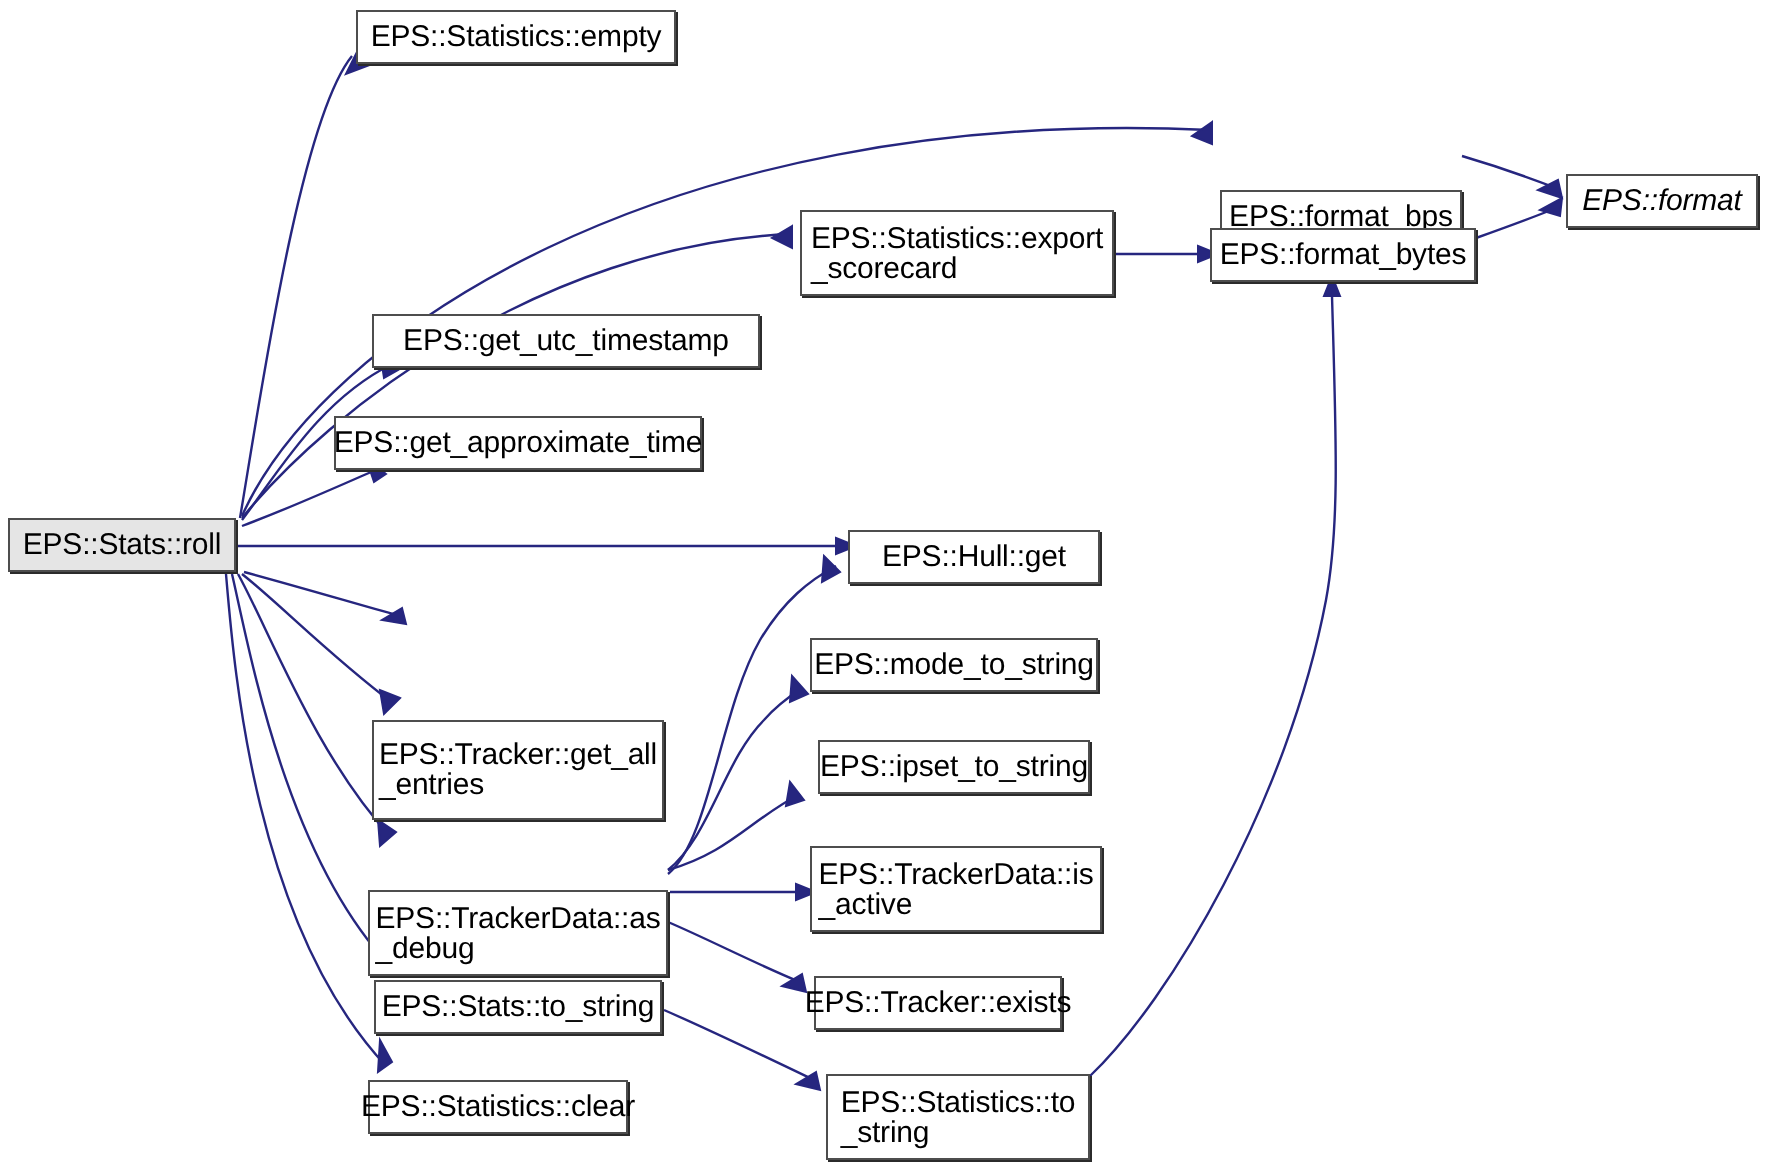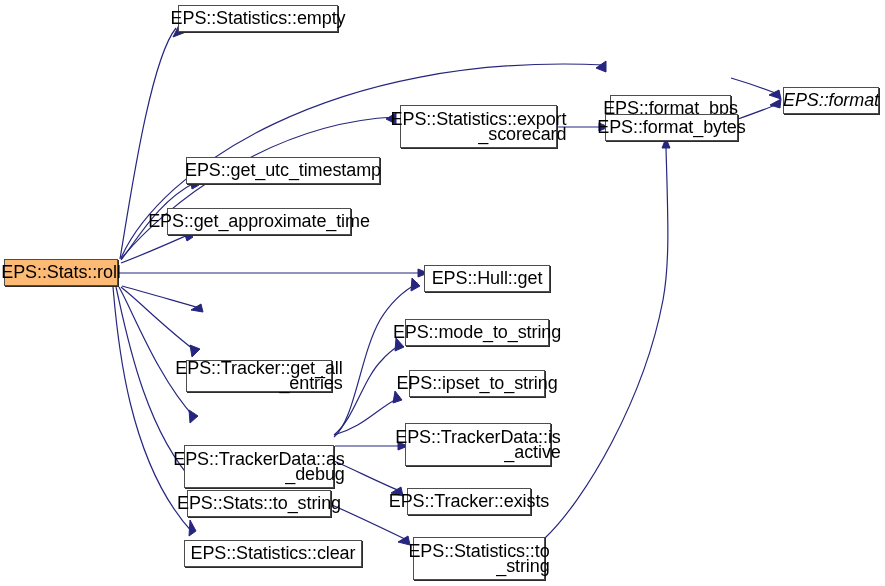--- a/index.html
+++ b/index.html
@@ -24,32 +24,32 @@
     width: 885px;
     height: 586px;
     pointer-events: none;
   }
   .node {
     position: absolute;
     box-sizing: border-box;
     border: 1px solid #4d4d4d;
     background: #ffffff;
     color: #000000;
-    font-size: 18px;
+    font-size: 15px;
     line-height: 15px;
-    text-align: right;
+    text-align: left;
     display: flex;
     align-items: center;
     justify-content: center;
     white-space: pre-line;
     box-shadow: 1px 1px 0 0 #2b2b2b;
     letter-spacing: -0.1px;
   }
   .node.root {
-    background: #fdba74;
+    background: #e5e5e5;
   }
 </style>
 </head>
 <body>
 
 <div id="canvas">
   <svg id="edges" viewBox="0 0 885 586" width="885" height="586">
       <g>
         <path d="M120,259 C130,200 150,60 176,28" fill="none" stroke="#26267f" stroke-width="1.2"></path>
         <polygon points="179,25 173,37 186,32" fill="#26267f" stroke="#26267f" stroke-width="1"></polygon>
@@ -134,26 +134,26 @@
         <path d="M545,538 C585,500 644,400 663,300 C670,262 668,218 666,148" fill="none" stroke="#26267f" stroke-width="1.2"></path>
         <polygon points="670,148 666,138 662,148" fill="#26267f" stroke="#26267f" stroke-width="1"></polygon>
       </g>
     </svg>
 <div class="node root" style="left: 4px; top: 259px; width: 114px; height: 27px;">EPS::Stats::roll</div>
     <div class="node" style="left: 178px; top: 5px; width: 160px; height: 27px;">EPS::Statistics::empty</div>
     <div class="node" style="left: 400px; top: 105px; width: 157px; height: 43px;">EPS::Statistics::export
 _scorecard</div>
     <div class="node" style="left: 186px; top: 157px; width: 194px; height: 27px;">EPS::get_utc_timestamp</div>
     <div class="node" style="left: 167px; top: 208px; width: 184px; height: 27px;">EPS::get_approximate_time</div>
-    <div class="node" style="left: 186px; top: 360px; width: 146px; height: 32px;">EPS::Tracker::get_all
+    <div class="node" style="left: 186px; top: 360px; width: 146px; height: 50px;">EPS::Tracker::get_all
 _entries</div>
     <div class="node" style="left: 184px; top: 425px; width: 150px; height: 43px; margin-top: 20px;">EPS::TrackerData::as
 _debug</div>
     <div class="node" style="left: 187px; top: 490px; width: 144px; height: 27px;">EPS::Stats::to_string</div>
-    <div class="node" style="left: 184px; top: 540px; width: 178px; height: 27px;">EPS::Statistics::clear</div>
+    <div class="node" style="left: 184px; top: 540px; width: 130px; height: 27px;">EPS::Statistics::clear</div>
     <div class="node" style="left: 424px; top: 265px; width: 126px; height: 27px;">EPS::Hull::get</div>
     <div class="node" style="left: 405px; top: 319px; width: 144px; height: 27px;">EPS::mode_to_string</div>
     <div class="node" style="left: 409px; top: 370px; width: 136px; height: 27px;">EPS::ipset_to_string</div>
     <div class="node" style="left: 405px; top: 423px; width: 146px; height: 43px;">EPS::TrackerData::is
 _active</div>
     <div class="node" style="left: 407px; top: 488px; width: 124px; height: 27px;">EPS::Tracker::exists</div>
     <div class="node" style="left: 413px; top: 537px; width: 132px; height: 43px;">EPS::Statistics::to
 _string</div>
     <div class="node" style="left: 610px; top: 59px; width: 121px; height: 27px; margin-top: 36px;">EPS::format_bps</div>
     <div class="node" style="left: 605px; top: 114px; width: 133px; height: 27px;">EPS::format_bytes</div>

